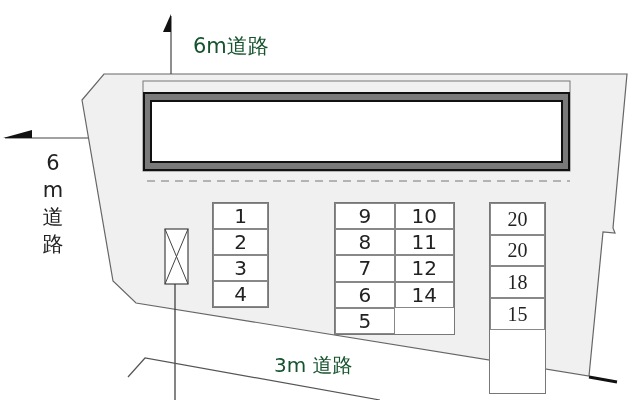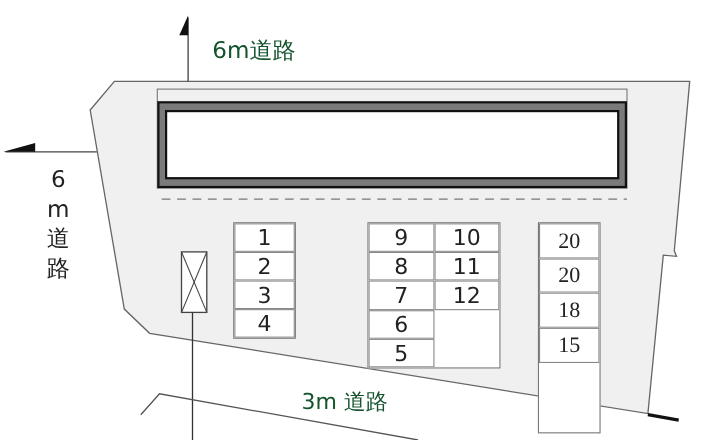--- a/index.html
+++ b/index.html
@@ -60,20 +60,21 @@
 
 <div class="lot-grid" style="left:334px; top:202px; width:121px; height:133px; grid-template-columns:1fr 1fr; grid-template-rows:repeat(5,1fr); grid-auto-flow:column;">
   <div class="lot-cell">9</div>
   <div class="lot-cell">8</div>
   <div class="lot-cell">7</div>
   <div class="lot-cell">6</div>
   <div class="lot-cell">5</div>
   <div class="lot-cell">10</div>
   <div class="lot-cell">11</div>
   <div class="lot-cell">12</div>
+  <div class="lot-cell">14</div>
 </div>
 
 <div class="lot-grid" style="left:489px; top:202px; width:57px; height:192px; grid-template-rows:repeat(6,1fr);font-family:Liberation Serif, serif;">
   <div class="lot-cell">20</div>
   <div class="lot-cell">20</div>
   <div class="lot-cell">18</div>
   <div class="lot-cell">15</div>
 </div>
 
 </body></html>

